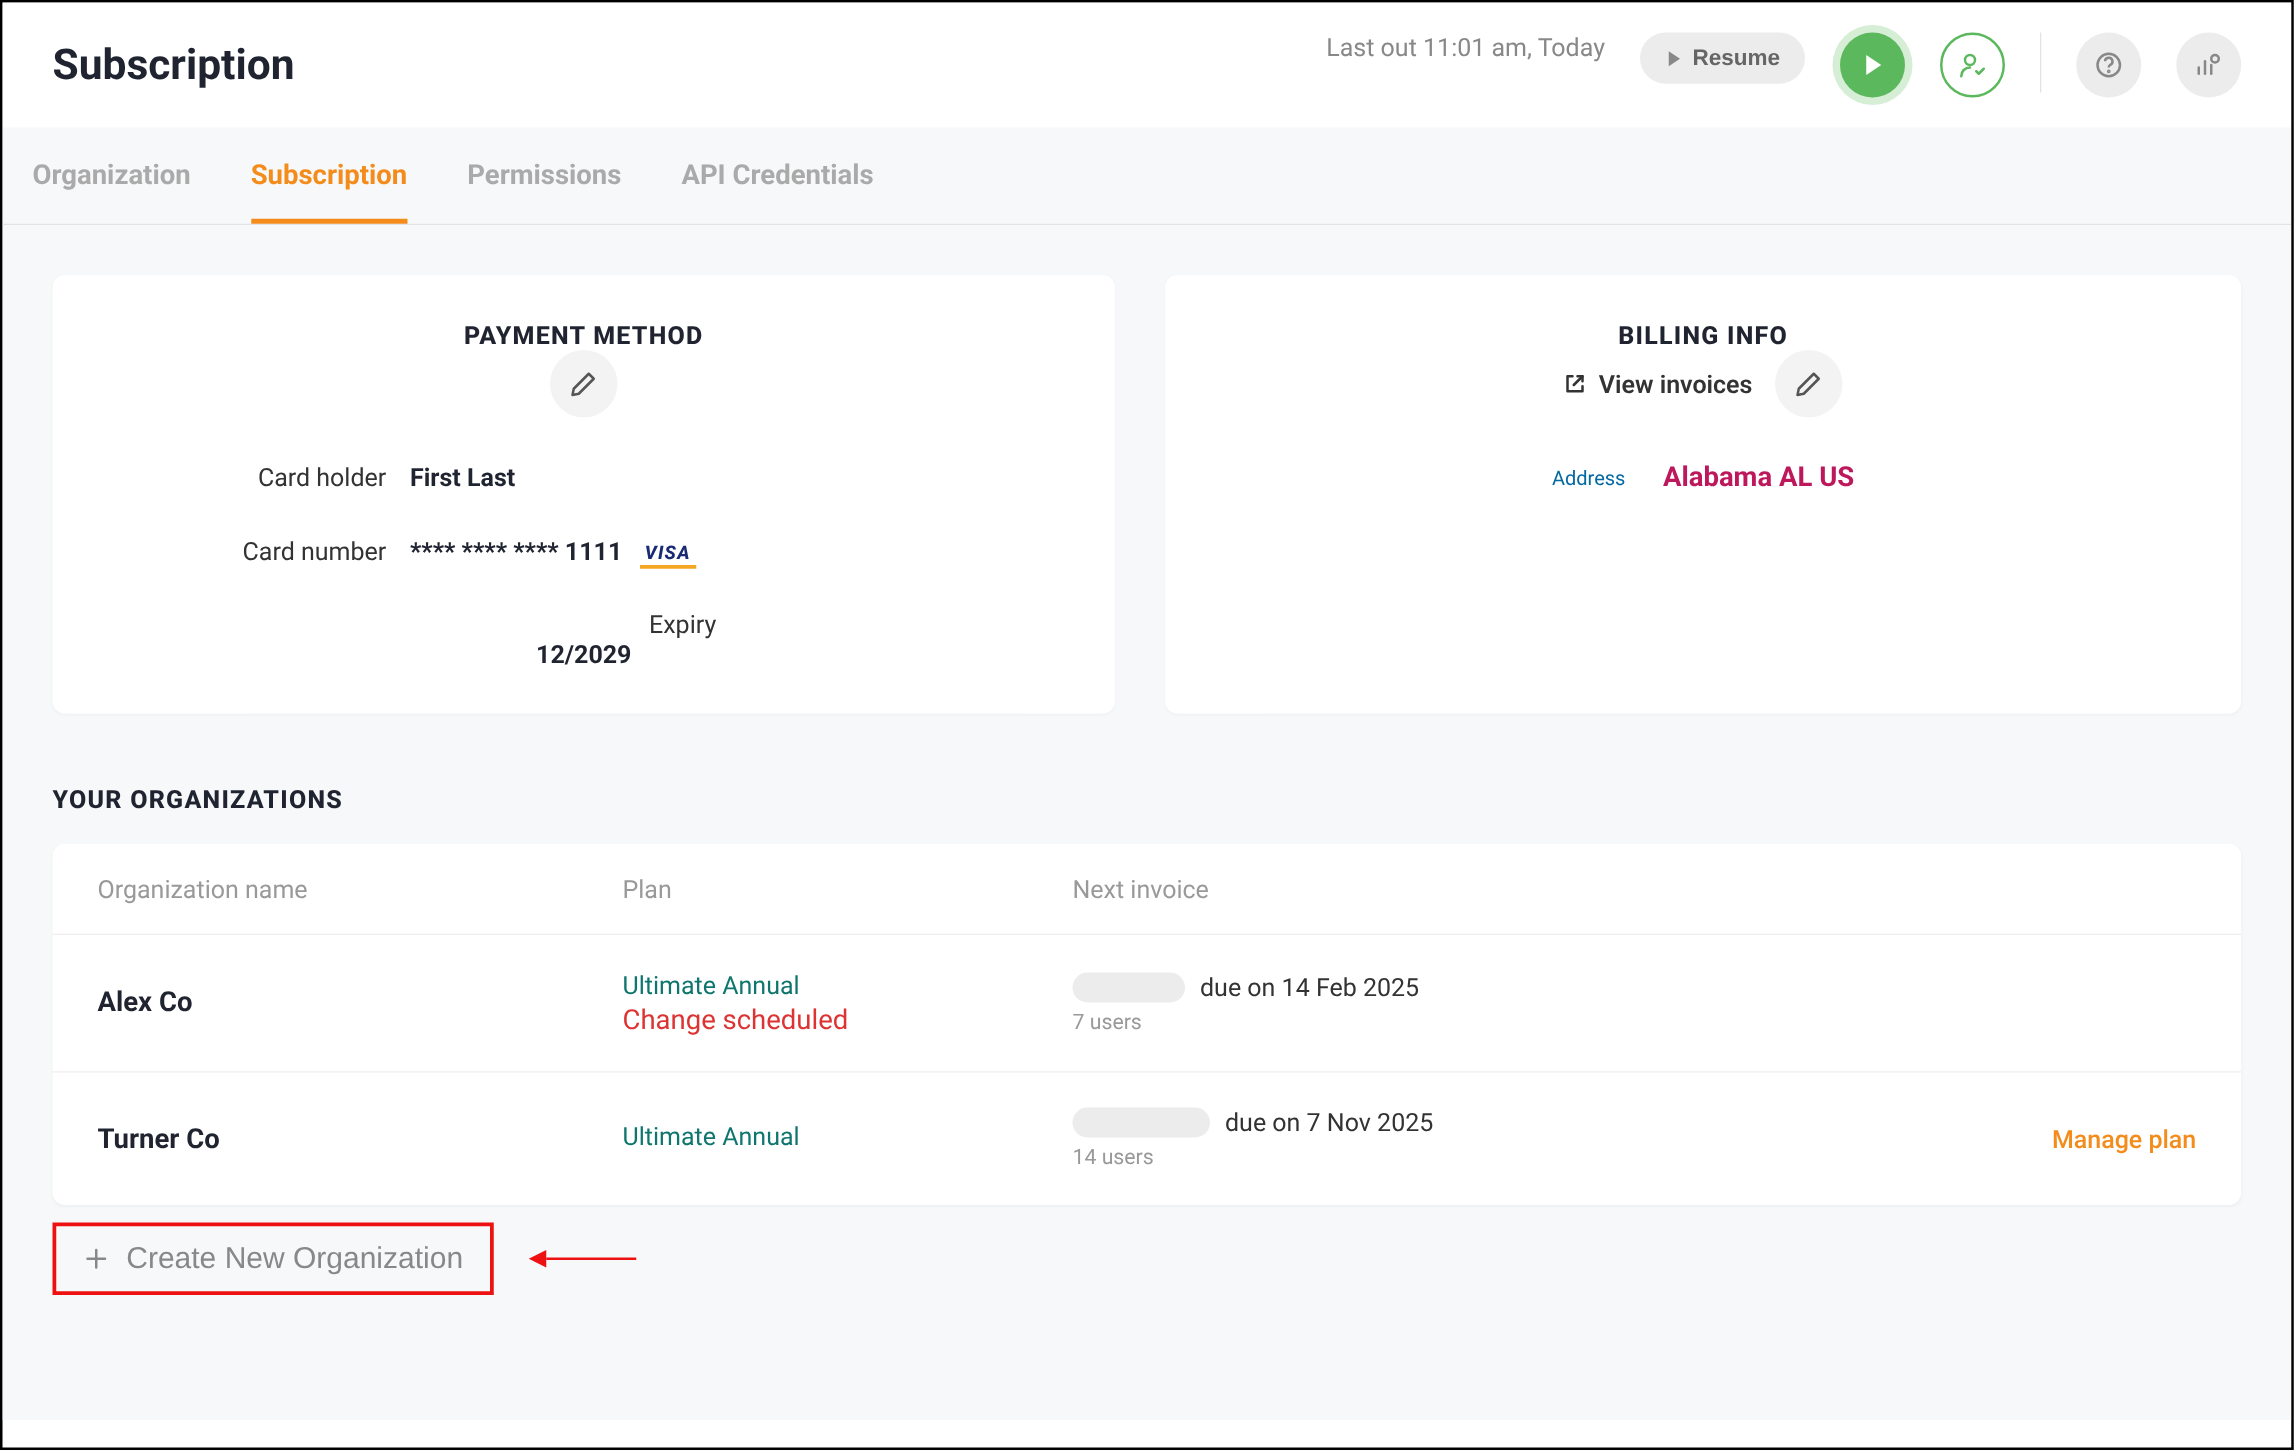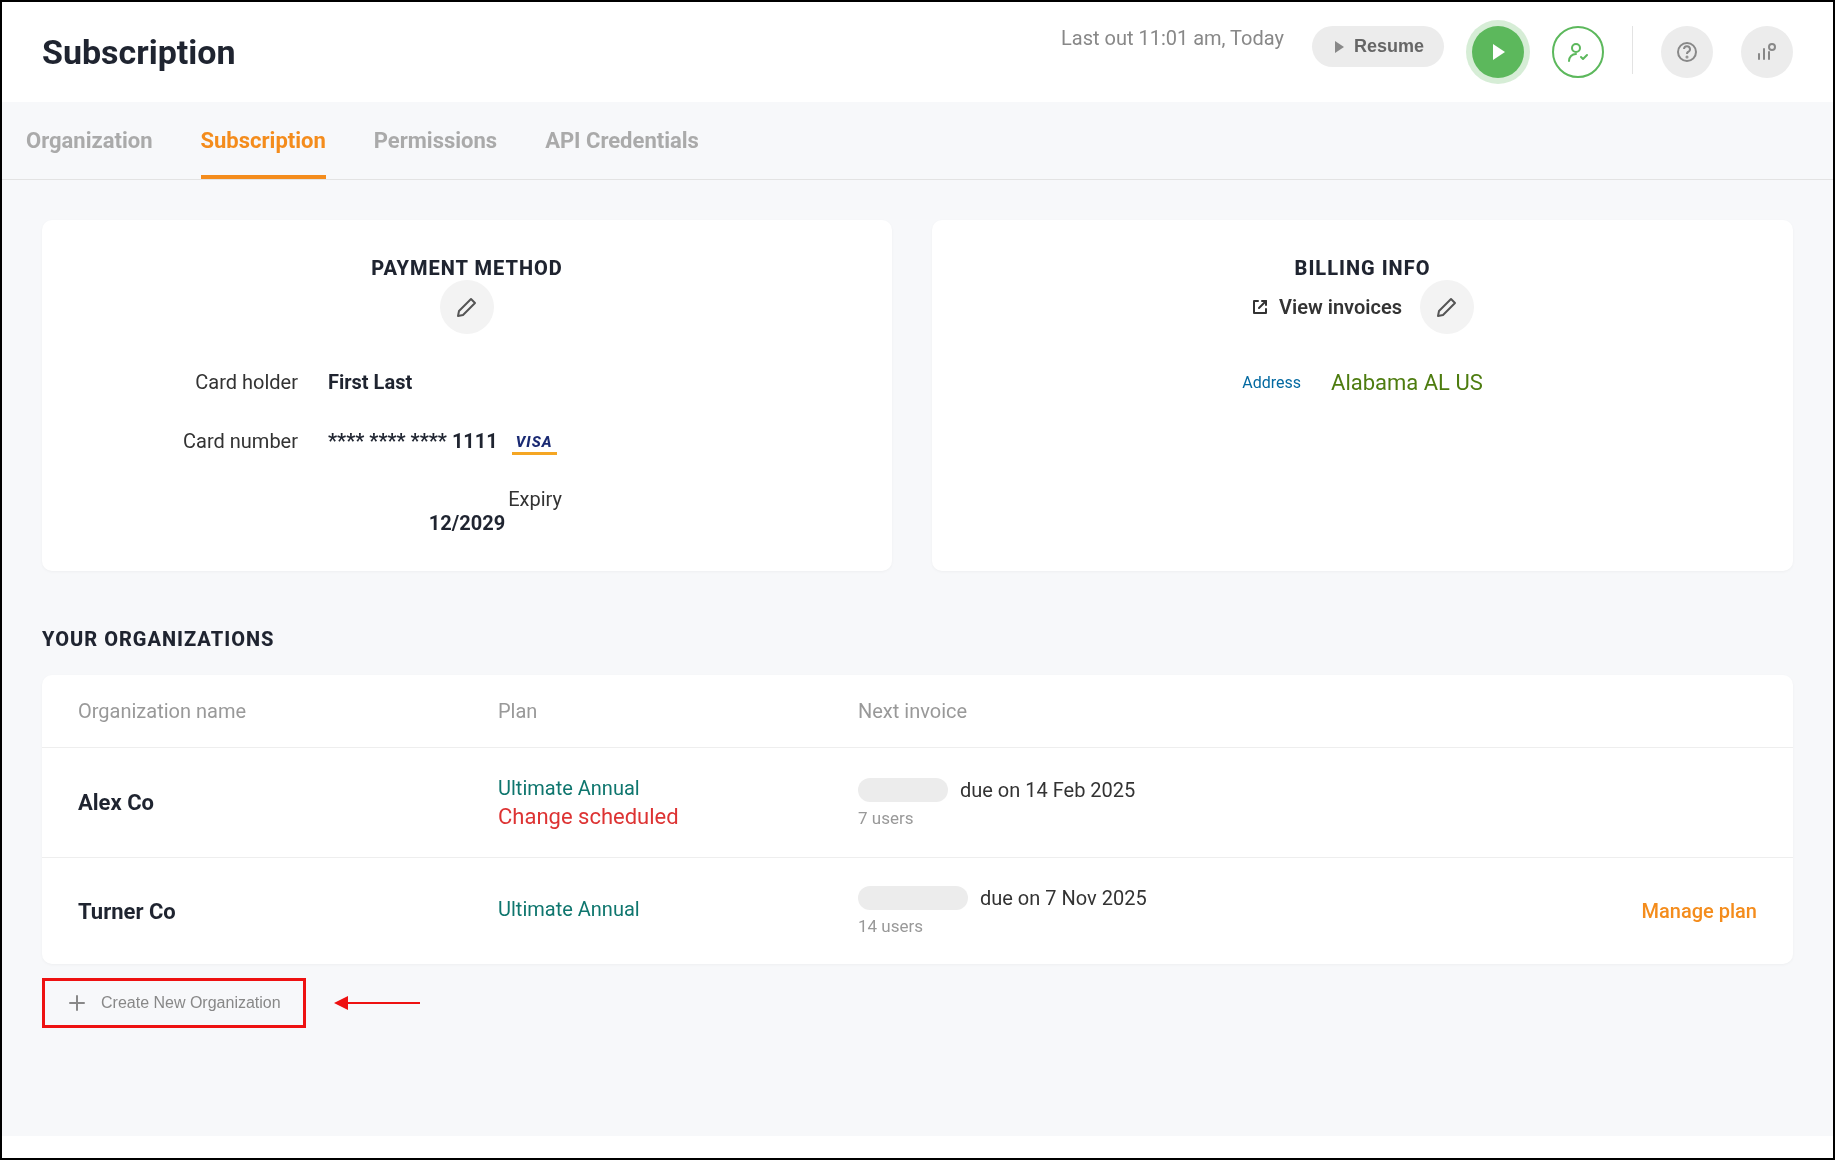--- a/index.html
+++ b/index.html
@@ -148,21 +148,21 @@
     }
     .detail-row {
       display: flex;
       align-items: center;
       margin-bottom: 32px;
     }
     .detail-row:last-child { margin-bottom: 0; flex-direction: column; }
     .detail-label {
       width: 250px;
       text-align: right;
-      padding-right: 30px;
+      padding-right: 19px;
       font-size: 20px;
       color: #333;
     }
     .detail-value {
       font-size: 20px;
       font-weight: 700;
       color: #1f2430;
       display: flex;
       align-items: center;
       gap: 14px;
@@ -184,22 +184,22 @@
       align-items: center;
       justify-content: center;
       gap: 30px;
     }
     .billing-label {
       font-size: 16px;
       color: #0369a1;
     }
     .billing-value {
       font-size: 22px;
-      font-weight: 400;
-      color: #4d7c0f;
+      font-weight: 700;
+      color: #be185d;
       text-align: center;
     }
     .section-title {
       font-size: 20px;
       font-weight: 800;
       letter-spacing: 1px;
       color: #1f2430;
       margin-bottom: 24px;
     }
     .orgs-table {
@@ -252,21 +252,21 @@
       display: flex;
       align-items: center;
       gap: 28px;
     }
     .create-org-btn {
       display: flex;
       align-items: center;
       gap: 14px;
       border: 3px solid #e11;
       padding: 12px 22px;
-      font-size: 16px;
+      font-size: 24px;
       color: #888;
       cursor: pointer;
       background: transparent;
     }
     .arrow-annot {
       display: flex;
       align-items: center;
     }
     .arrow-line {
       width: 72px;

